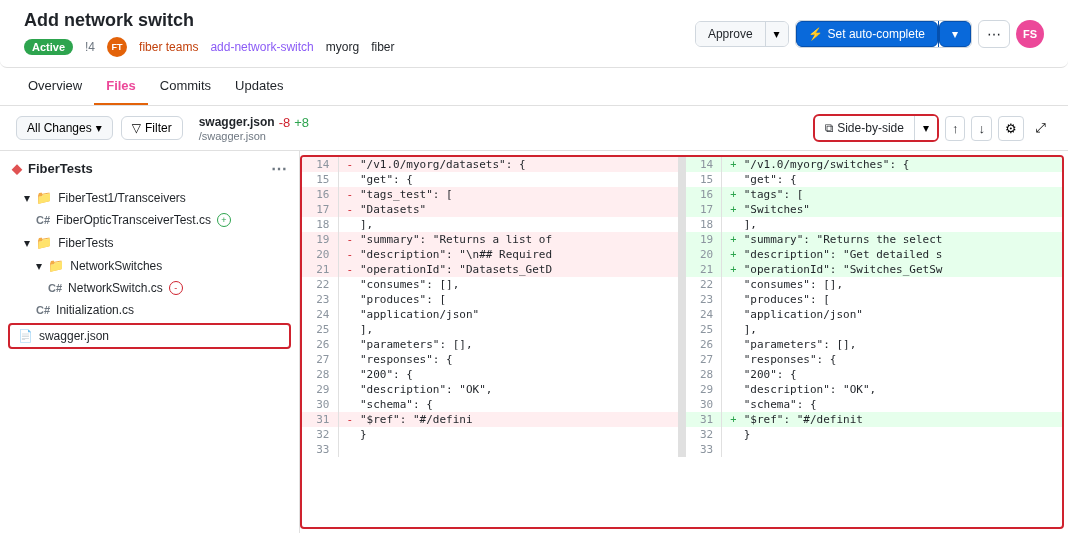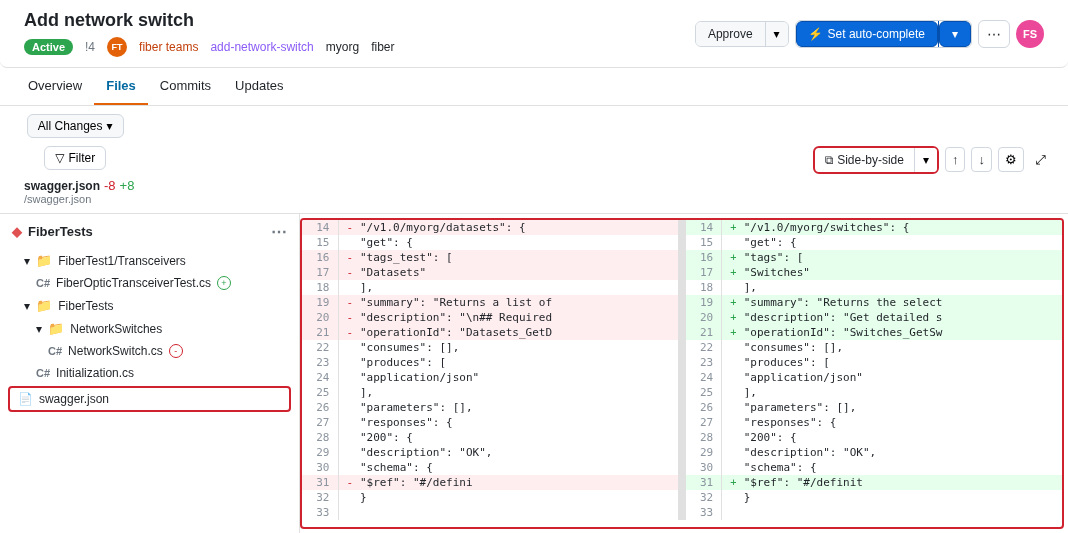--- a/index.html
+++ b/index.html
@@ -20,25 +20,25 @@
     .btn { padding: 5px 12px; background: #f6f8fa; border: none; cursor: pointer; font-size: 12px; color: #1f2328; display: flex; align-items: center; gap: 4px; }
     .btn-primary { background: #0969da; color: #fff; border-radius: 6px; padding: 5px 12px; border: 1px solid #0550ae; cursor: pointer; font-size: 12px; display: flex; align-items: center; gap: 4px; }
     .btn-divider { width: 1px; background: #d0d7de; align-self: stretch; }
     .btn-icon { padding: 5px 8px; background: #f6f8fa; border: none; cursor: pointer; font-size: 12px; }
     .more-btn { padding: 5px 8px; background: #fff; border: 1px solid #d0d7de; border-radius: 6px; cursor: pointer; font-size: 14px; color: #1f2328; }
     .user-avatar { width: 28px; height: 28px; border-radius: 50%; background: #ec4899; display: inline-flex; align-items: center; justify-content: center; color: #fff; font-size: 11px; font-weight: 700; }
 
     
     .nav-tabs { display: flex; gap: 0; border-bottom: 1px solid #e0e0e0; padding: 0 16px; }
     .nav-tab { padding: 10px 12px; font-size: 13px; color: #1f2328; cursor: pointer; border-bottom: 2px solid transparent; text-decoration: none; }
-    .nav-tab.active { border-bottom: 2px solid #e36209; font-weight: 600; color: #0369a1; }
+    .nav-tab.active { border-bottom: 2px solid #e36209; font-weight: 600; color: #ec4899; }
 
     
     .toolbar { display: flex; align-items: center; gap: 10px; padding: 8px 16px; border-bottom: 1px solid #e0e0e0; }
-    .toolbar-left { display: flex; align-items: center; gap: 8px; flex-direction: column; }
+    .toolbar-left { display: flex; align-items: center; gap: 8px; }
     .dropdown-btn { display: flex; align-items: center; gap: 4px; padding: 4px 10px; border: 1px solid #d0d7de; border-radius: 6px; background: #f6f8fa; cursor: pointer; font-size: 12px; }
     .filter-btn { display: flex; align-items: center; gap: 4px; padding: 4px 10px; border: 1px solid #d0d7de; border-radius: 6px; background: #fff; cursor: pointer; font-size: 12px; }
     .file-info { display: flex; flex-direction: column; margin-left: 8px; }
     .file-name { font-weight: 600; font-size: 12px; }
     .del-count { color: #cf222e; }
     .add-count { color: #2da44e; }
     .file-path { font-size: 11px; color: #6e7781; }
     .toolbar-right { margin-left: auto; display: flex; align-items: center; gap: 6px; }
     .side-by-side-btn { display: flex; align-items: center; gap: 4px; padding: 4px 10px; border: 2px solid #cf222e; border-radius: 6px; background: #fff; cursor: pointer; font-size: 12px; font-weight: 500; color: #1f2328; }
     .nav-arrow { padding: 4px 6px; background: #fff; border: 1px solid #d0d7de; border-radius: 4px; cursor: pointer; font-size: 13px; color: #1f2328; }

